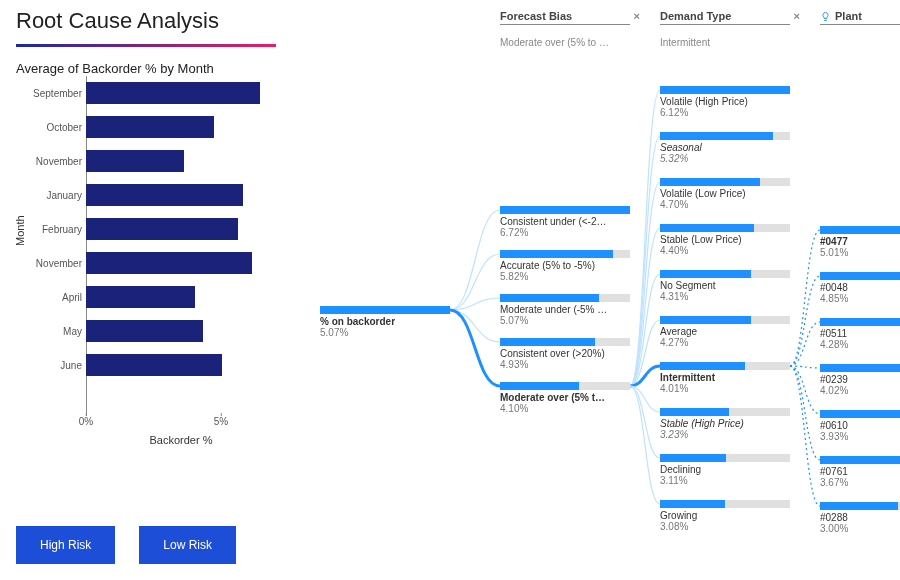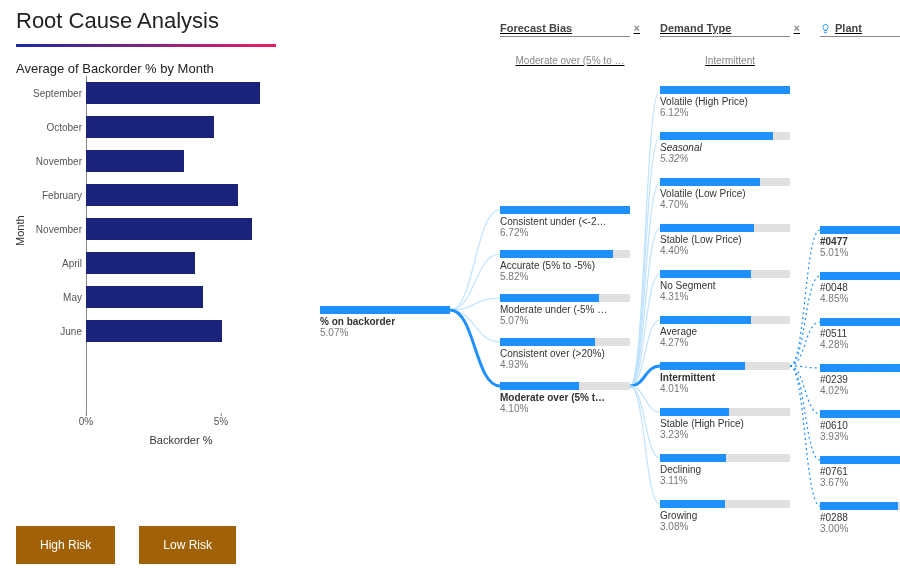--- a/index.html
+++ b/index.html
@@ -17,29 +17,29 @@
   .bar-label { position: absolute; width: 62px; text-align: right; font-size: 10px; color: #555; left: -66px; }
   .bar { height: 22px; background: #1a227a; }
   .axis-line { position: absolute; left: 70px; top: 0; width: 1px; height: 340px; background: #888; }
   .x-ticks { position: absolute; left: 70px; top: 340px; width: 190px; height: 20px; }
   .x-tick { position: absolute; top: 0; font-size: 10px; color: #555; transform: translateX(-50%); }
   .x-tick::before { content: ""; position: absolute; top: -3px; left: 50%; width: 1px; height: 3px; background: #888; }
   .x-axis-label { position: absolute; left: 70px; top: 358px; width: 190px; text-align: center; font-size: 11px; color: #333; }
   .y-axis-label { position: absolute; left: -2px; top: 170px; transform: rotate(-90deg); transform-origin: left top; font-size: 11px; color: #333; }
 
   .buttons { position: absolute; left: 16px; bottom: 16px; display: flex; gap: 24px; }
-  .btn { background: #a16207; color: #fff; font-size: 12px; padding: 12px 24px; border: none; cursor: pointer; }
+  .btn { background: #1d4ed8; color: #fff; font-size: 12px; padding: 12px 24px; border: none; cursor: pointer; }
 
   
   .right { position: absolute; left: 320px; top: 6px; right: 0; bottom: 0; }
   .col-headers { position: absolute; top: 0; left: 0; right: 0; height: 36px; }
-  .col-head { position: absolute; top: 16px; width: 140px; text-decoration: underline; }
+  .col-head { position: absolute; top: 4px; width: 140px; }
   .col-head-top { display: flex; align-items: center; font-size: 11px; color: #444; font-weight: 600; gap: 4px; }
   .close-x { margin-left: auto; font-size: 11px; color: #888; cursor: pointer; }
-  .col-head-sub { font-size: 10px; color: #888; margin-top: 18px; white-space: nowrap; overflow: hidden; text-overflow: ellipsis; text-align: center; }
+  .col-head-sub { font-size: 10px; color: #888; margin-top: 12px; white-space: nowrap; overflow: hidden; text-overflow: ellipsis; }
   .col-head-line { height: 1px; background: #888; margin-top: 2px; width: 130px; }
   .bulb-icon { width: 11px; height: 11px; display: inline-block; }
   .bulb-icon svg { width: 11px; height: 11px; }
 
   
   .node { position: absolute; width: 130px; }
   .node-bar { height: 8px; background: #e0e0e0; position: relative; margin-bottom: 2px; }
   .node-bar-fill { height: 100%; background: #1e90ff; position: absolute; left: 0; top: 0; }
   .node-label { font-size: 10px; color: #333; white-space: nowrap; overflow: hidden; text-overflow: ellipsis; }
   .node-label.bold { font-weight: 700; }
@@ -68,20 +68,24 @@
           <div class="bar-label">September</div>
           <div class="bar" style="width: 91.4286%;"></div>
         </div>
         <div class="bar-row">
           <div class="bar-label">October</div>
           <div class="bar" style="width: 67.1429%;"></div>
         </div>
         <div class="bar-row">
           <div class="bar-label">November</div>
           <div class="bar" style="width: 51.4286%;"></div>
+        </div>
+        <div class="bar-row">
+          <div class="bar-label">January</div>
+          <div class="bar" style="width: 82.8571%;"></div>
         </div>
         <div class="bar-row">
           <div class="bar-label">February</div>
           <div class="bar" style="width: 80%;"></div>
         </div>
         <div class="bar-row">
           <div class="bar-label">November</div>
           <div class="bar" style="width: 87.1429%;"></div>
         </div>
         <div class="bar-row">
@@ -253,21 +257,21 @@
         <div class="node-label">Average</div>
         <div class="node-value">4.27%</div>
       </div>
       <div class="node" style="left: 340px; top: 356px;">
         <div class="node-bar">
           <div class="node-bar-fill" style="width: 65%;"></div>
         </div>
         <div class="node-label bold">Intermittent</div>
         <div class="node-value">4.01%</div>
       </div>
-      <div class="node" style="left: 340px; top: 402px;">
+      <div class="node" style="left: 340px; top: 402px; font-style: italic;">
         <div class="node-bar">
           <div class="node-bar-fill" style="width: 53%;"></div>
         </div>
         <div class="node-label">Stable (High Price)</div>
         <div class="node-value">3.23%</div>
       </div>
       <div class="node" style="left: 340px; top: 448px;">
         <div class="node-bar">
           <div class="node-bar-fill" style="width: 51%;"></div>
         </div>

